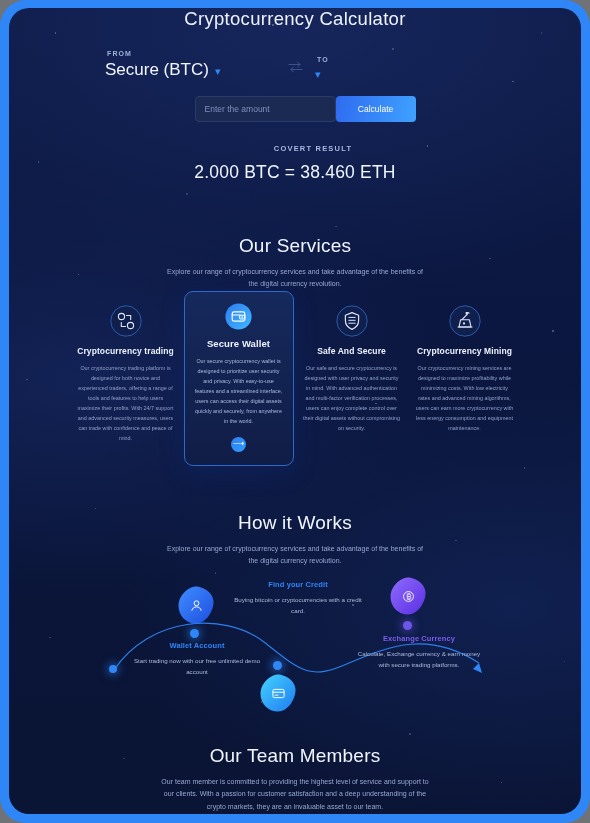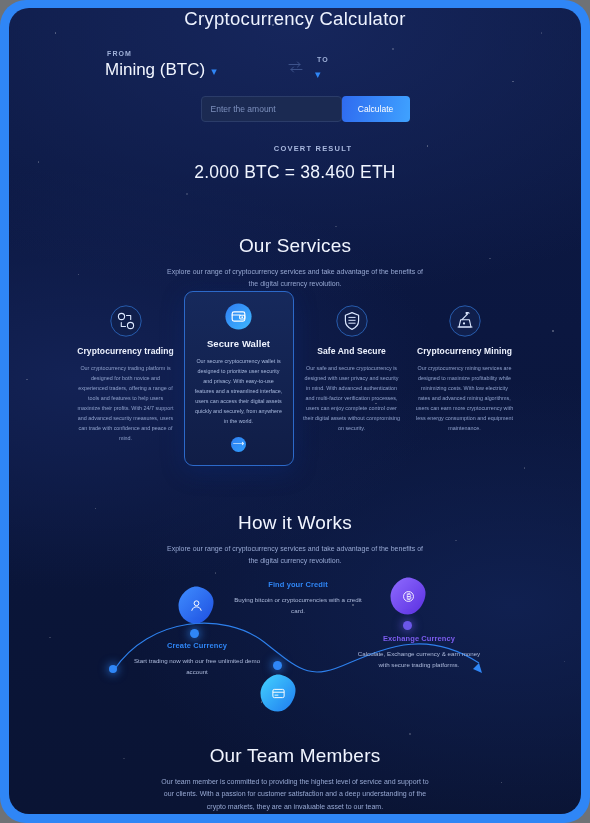--- a/index.html
+++ b/index.html
@@ -58,21 +58,21 @@
 
   .inputrow { display:flex; justify-content:center; margin-top:16px; gap:0;margin-left:20px; }
   .amount {
     width:141px; height:26px; border-radius:4px;
     background:#1b2a52; border:1px solid #2b3c69;
     color:#8da0cb; font-size:8.5px; padding:0 9px;
     font-family:"Liberation Sans", sans-serif; outline:none;
   }
   .amount::placeholder { color:#7d90bd; }
   .calcbtn {
-    width:68px; height:26px; border-radius:4px; border:0; cursor:pointer;
+    width:80px; height:26px; border-radius:4px; border:0; cursor:pointer;
     background:linear-gradient(100deg,#2f6bf0 0%,#3fa2ff 100%);
     color:#ffffff; font-size:8.5px; font-weight:400;
     font-family:"Liberation Sans", sans-serif;
     text-align:center;
   }
   .covert-label {
     text-align:center; margin-top:22px; font-size:7.5px; letter-spacing:1.2px;
     color:#a9b8de; font-weight:700; text-transform:uppercase;padding-left:36px;
   }
   .covert-result {
@@ -173,21 +173,21 @@
         <i style="left:53%;top:97%;opacity:.2"></i>
   </div>
 
   <div class="sec">
     <div class="calc-title">Cryptocurrency Calculator</div>
 
     <div class="selectors">
       <div class="sel-col">
         <div class="sel-label">FROM</div>
         <div class="sel-value">
-          <span>Mining (BTC)</span>
+          <span>Secure (BTC)</span>
           <span class="caret">▾</span>
         </div>
       </div>
 
       <div class="swapwrap">
         <svg class="swap-icon" width="15" height="12" viewBox="0 0 15 12">
           <path d="M1 3.5h11M9.5 1l2.5 2.5L9.5 6" fill="none" stroke="#5f79b4" stroke-width="1" stroke-linecap="round" stroke-linejoin="round"></path>
           <path d="M14 8.5H3M5.5 6L3 8.5 5.5 11" fill="none" stroke="#5f79b4" stroke-width="1" stroke-linecap="round" stroke-linejoin="round"></path>
         </svg>
       </div>
@@ -300,21 +300,21 @@
           </linearGradient>
               </defs>
         </svg>
         <svg class="g" width="15" height="15" viewBox="0 0 20 20">
           <circle cx="10" cy="7" r="3.2" fill="none" stroke="#fff" stroke-width="1.3"></circle>
           <path d="M3.8 16.5c.8-3.2 3.3-4.7 6.2-4.7s5.4 1.5 6.2 4.7" fill="none" stroke="#fff" stroke-width="1.3" stroke-linecap="round"></path>
         </svg>
       </div>
       <div class="node" style="left:181px; top:50px;"></div>
       <div class="step-txt" style="left:123px; top:62px;">
-        <div class="step-h">Create Currency</div>
+        <div class="step-h">Wallet Account</div>
         <div class="step-b">Start trading now with our free unlimited demo account</div>
       </div>
 
       <div class="node" style="left:264px; top:82px;"></div>
       <div class="blob" style="left:249px; top:94px;">
         <svg class="bg" width="40" height="40" viewBox="0 0 40 40">
           <path d="M20 1.5c7 0 17.5 6.3 17.5 15.5S30 38.5 20 38.5 2.5 31 2.5 20.5 13 1.5 20 1.5z" fill="url(#b2)"></path>
           <defs>
                 <linearGradient id="b2" x1="0" y1="0" x2="1" y2="1">
             <stop offset="0" stop-color="#44d3ff"></stop>

